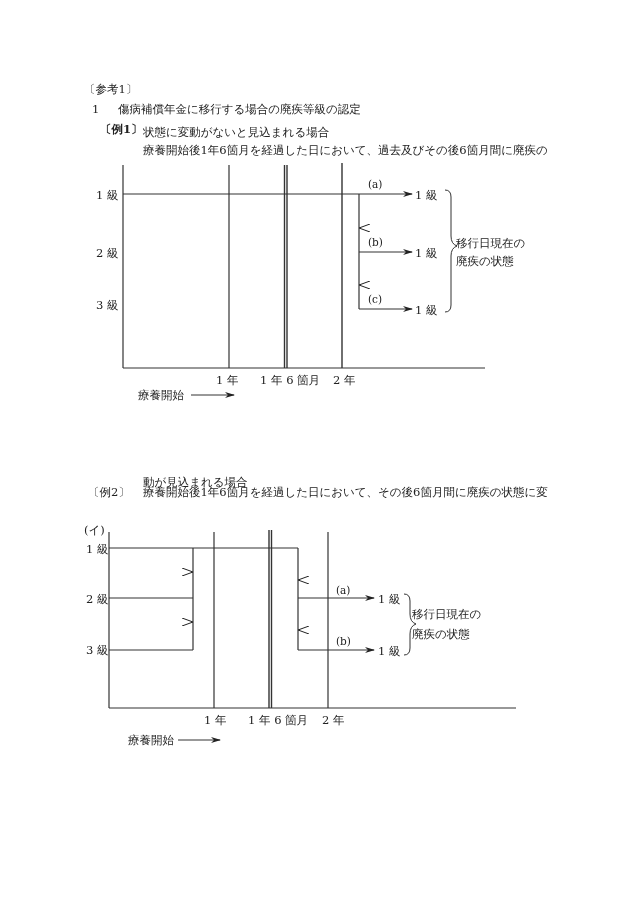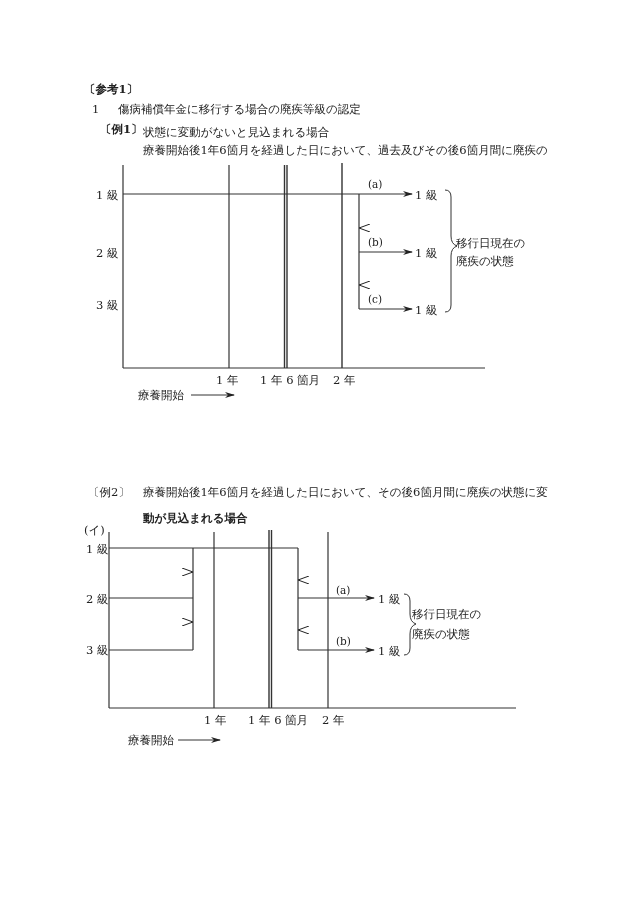--- a/index.html
+++ b/index.html
@@ -4,21 +4,21 @@
 <style>
   html, body { margin: 0; padding: 0; background: #ffffff; }
   body { width: 630px; height: 916px; position: relative; overflow: hidden;
          font-family: "DejaVu Serif", "Liberation Serif", serif; color: #222; }
   .t { position: absolute; white-space: nowrap; font-size: 11.5px; line-height: 14px; }
   svg { position: absolute; left: 0; top: 0; }
 </style>
 </head>
 <body>
 
-<div class="t" style="left:84px;top:82px;font-weight:bold;">〔参考1〕</div>
+<div class="t" style="left:84px;top:82px;">〔参考1〕</div>
 <div class="t" style="left:92px;top:102px;">1</div>
 <div class="t" style="left:118px;top:102px;font-family:Liberation Serif, serif;">傷病補償年金に移行する場合の廃疾等級の認定</div>
 
 <div class="t" style="left:100px;top:122px;font-weight:bold;">〔例1〕</div>
 <div class="t" style="left:143px;top:122px;margin-top:21px;">療養開始後1年6箇月を経過した日において、過去及びその後6箇月間に廃疾の</div>
 <div class="t" style="left:143px;top:125px;">状態に変動がないと見込まれる場合</div>
 
 <svg width="630" height="916">
   <defs>
     <marker id="ah" markerWidth="10" markerHeight="6" refX="9" refY="3" orient="auto" markerUnits="userSpaceOnUse">
@@ -63,21 +63,21 @@
 <div class="t" style="left:368px;top:235px;font-size:10.5px;">(b)</div>
 <div class="t" style="left:368px;top:292px;font-size:10.5px;">(c)</div>
 <div class="t" style="left:415px;top:188px;">1 級</div>
 <div class="t" style="left:415px;top:246px;">1 級</div>
 <div class="t" style="left:415px;top:303px;">1 級</div>
 <div class="t" style="left:456px;top:236px;">移行日現在の</div>
 <div class="t" style="left:456px;top:254px;">廃疾の状態</div>
 
 <div class="t" style="left:88px;top:485px;">〔例2〕</div>
 <div class="t" style="left:143px;top:485px;">療養開始後1年6箇月を経過した日において、その後6箇月間に廃疾の状態に変</div>
-<div class="t" style="left:143px;top:511px;font-weight:bold;">動が見込まれる場合</div>
+<div class="t" style="left:143px;top:475px;">動が見込まれる場合</div>
 <div class="t" style="left:84px;top:523px;">(イ)</div>
 
 <svg width="630" height="916">
   <defs>
     <marker id="ah2" markerWidth="10" markerHeight="6" refX="9" refY="3" orient="auto" markerUnits="userSpaceOnUse">
       <path d="M0,0 L10,3 L0,6 L3,3 Z" fill="#222"></path>
     </marker>
     <marker id="av2" markerWidth="8" markerHeight="12" refX="4" refY="11" orient="auto" markerUnits="userSpaceOnUse">
       <path d="M0,0 L4,11 L8,0" fill="none" stroke="#222" stroke-width="1"></path>
     </marker>

